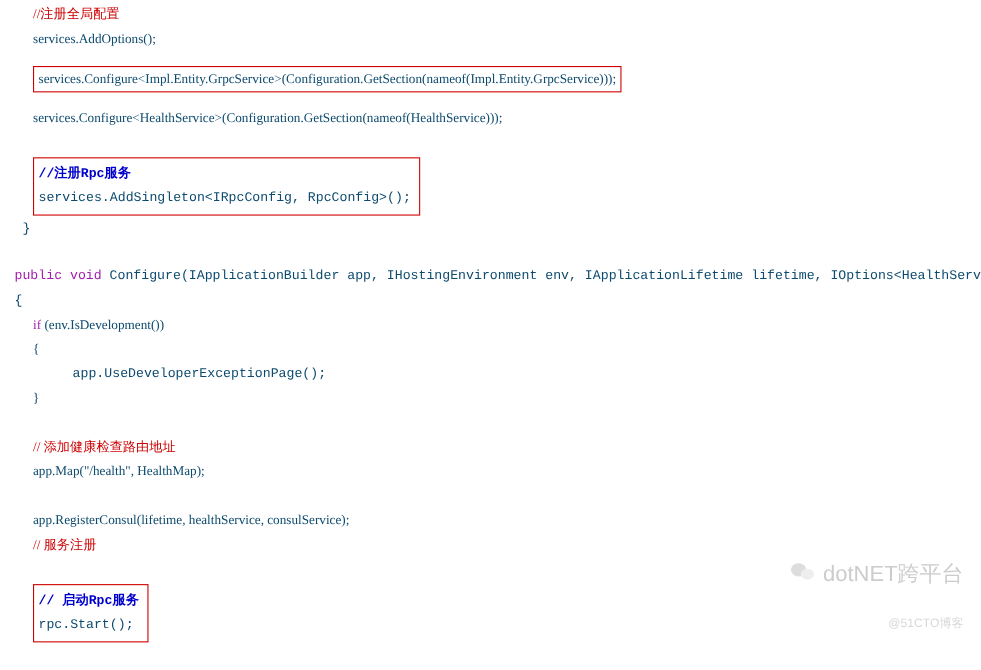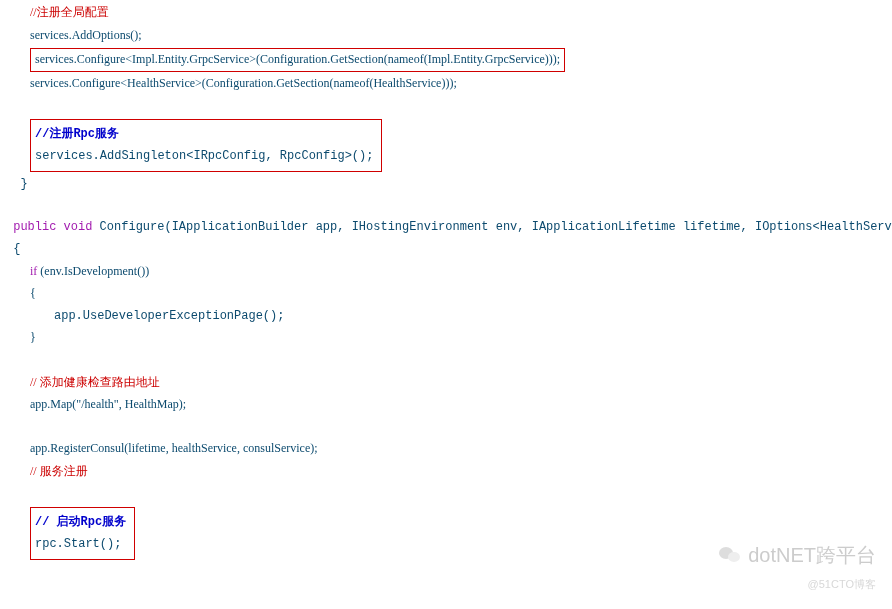--- a/index.html
+++ b/index.html
@@ -23,45 +23,45 @@
   }
   .comment-red { color: #cc0000; }
   .comment-blue { color: #0000cc; font-weight: bold; }
   .comment-gray { color: #888888; }
   .kw { color: #a21caf; }
   .txt { color: #0c4a6e; }
   .boxed-red {
     border: 1px solid #d00000;
     display: inline-block;
     padding: 0 4px;
-    margin: 1px 0;
+    margin: 13px 0;
   }
   .boxed-red-multi {
     border: 1px solid #d00000;
     display: inline-block;
     padding: 4px 8px 4px 4px;
     margin: 2px 0 2px 24px;
   }
   .indent1 { margin-left: 24px; display: inline-block; font-family: Liberation Serif, serif; }
-  .indent2 { margin-left: 48px; display: inline-block; }
+  .indent2 { margin-left: 60px; display: inline-block; }
   .watermark {
     position: absolute;
     right: 16px;
-    bottom: 14px;
+    bottom: 31px;
     text-align: right;
     color: #cccccc;
     font-family: "Microsoft YaHei", sans-serif;
     font-size: 20px;
     pointer-events: none;
   }
   .watermark .sub {
     font-size: 11px;
     display: block;
     color: #d8d8d8;
-    margin-top: 0;
+    margin-top: 17px;
   }
   .wm-icon {
     display:inline-block;
     vertical-align:middle;
     margin-right:6px;
   }
 </style>
 </head>
 <body>
 

